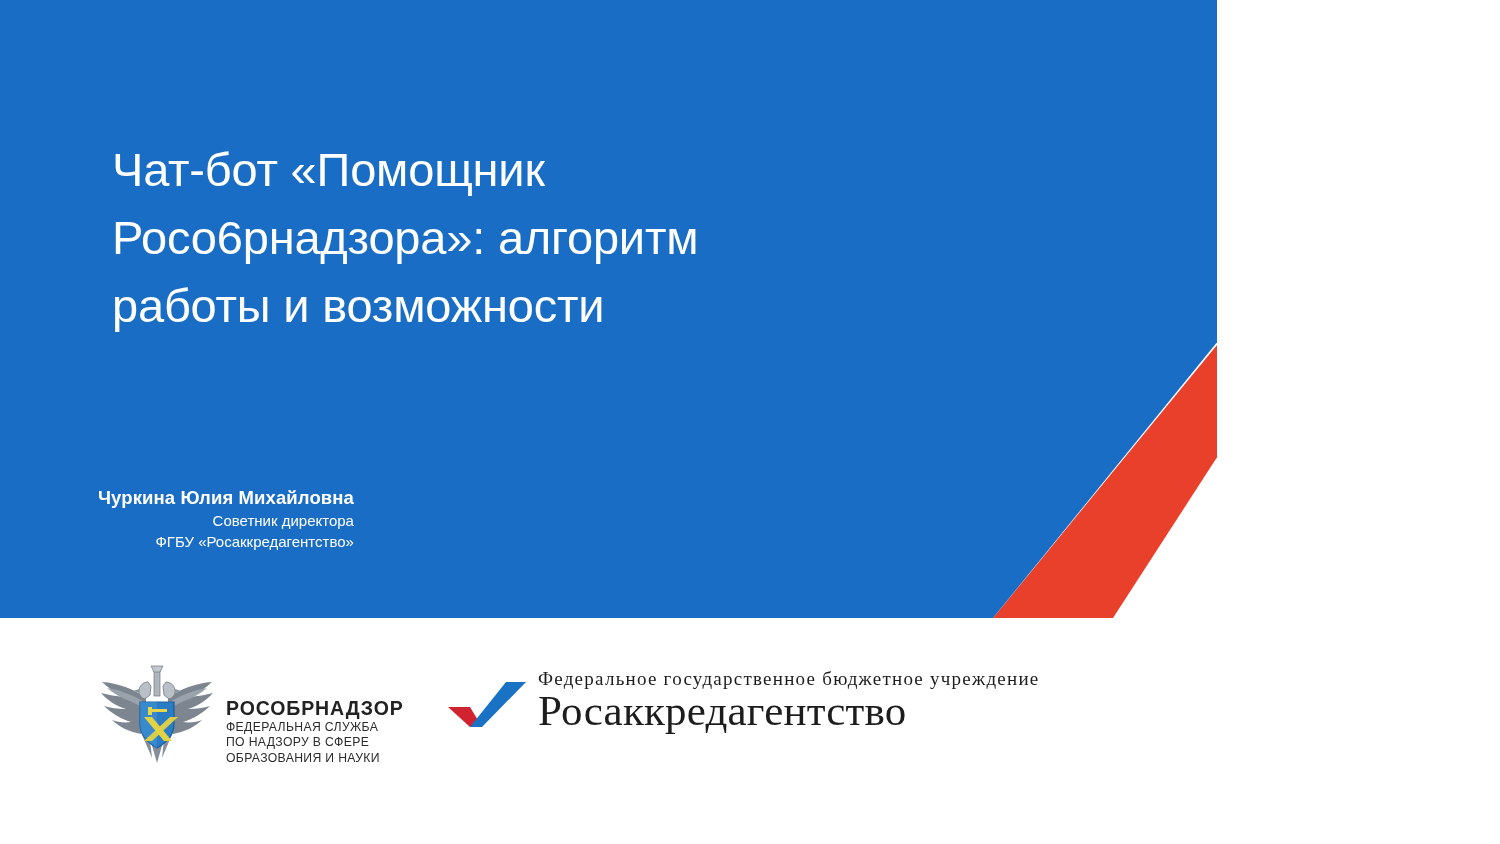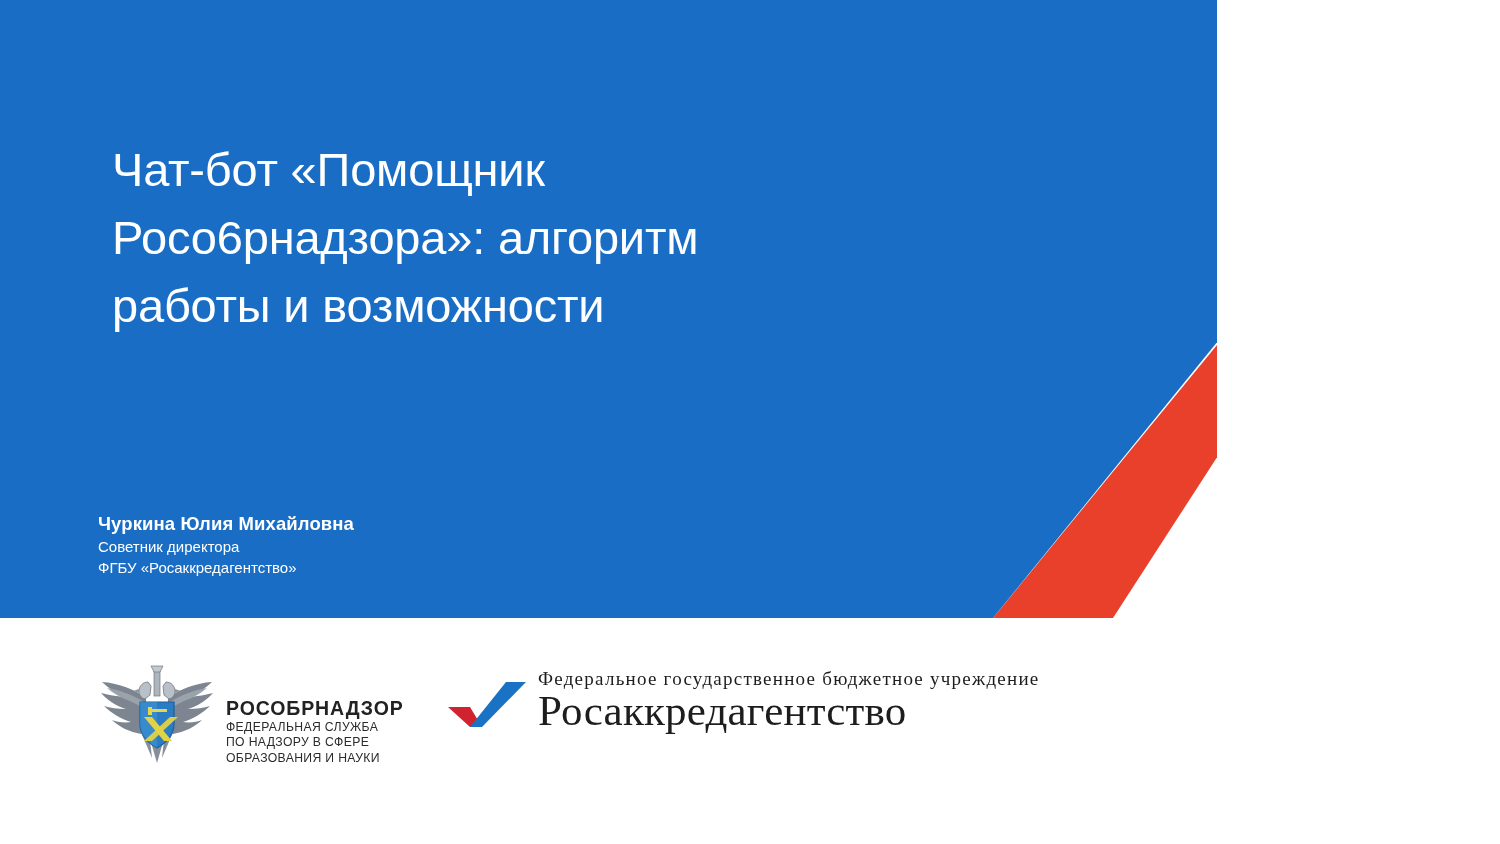--- a/index.html
+++ b/index.html
@@ -48,35 +48,36 @@
     line-height: 68px;
     font-weight: 400;
     letter-spacing: -0.2px;
     white-space: nowrap;
   }
 
   
   .author-block {
     position: absolute;
     left: 98px;
-    top: 512px;
+    top: 486px;
   }
   .author-name {
     color: #ffffff;
     font-size: 18.5px;
     font-weight: 700;
     line-height: 24px;
     letter-spacing: 0.1px;
   }
   .author-role,
   .author-org {
     color: #ffffff;
     font-size: 15px;
     font-weight: 400;
     line-height: 21px;
+    text-align: right;
   }
 
   
   .logo-strip {
     position: absolute;
     left: 0;
     top: 618px;
     width: 1500px;
     height: 226px;
     background: #ffffff;

